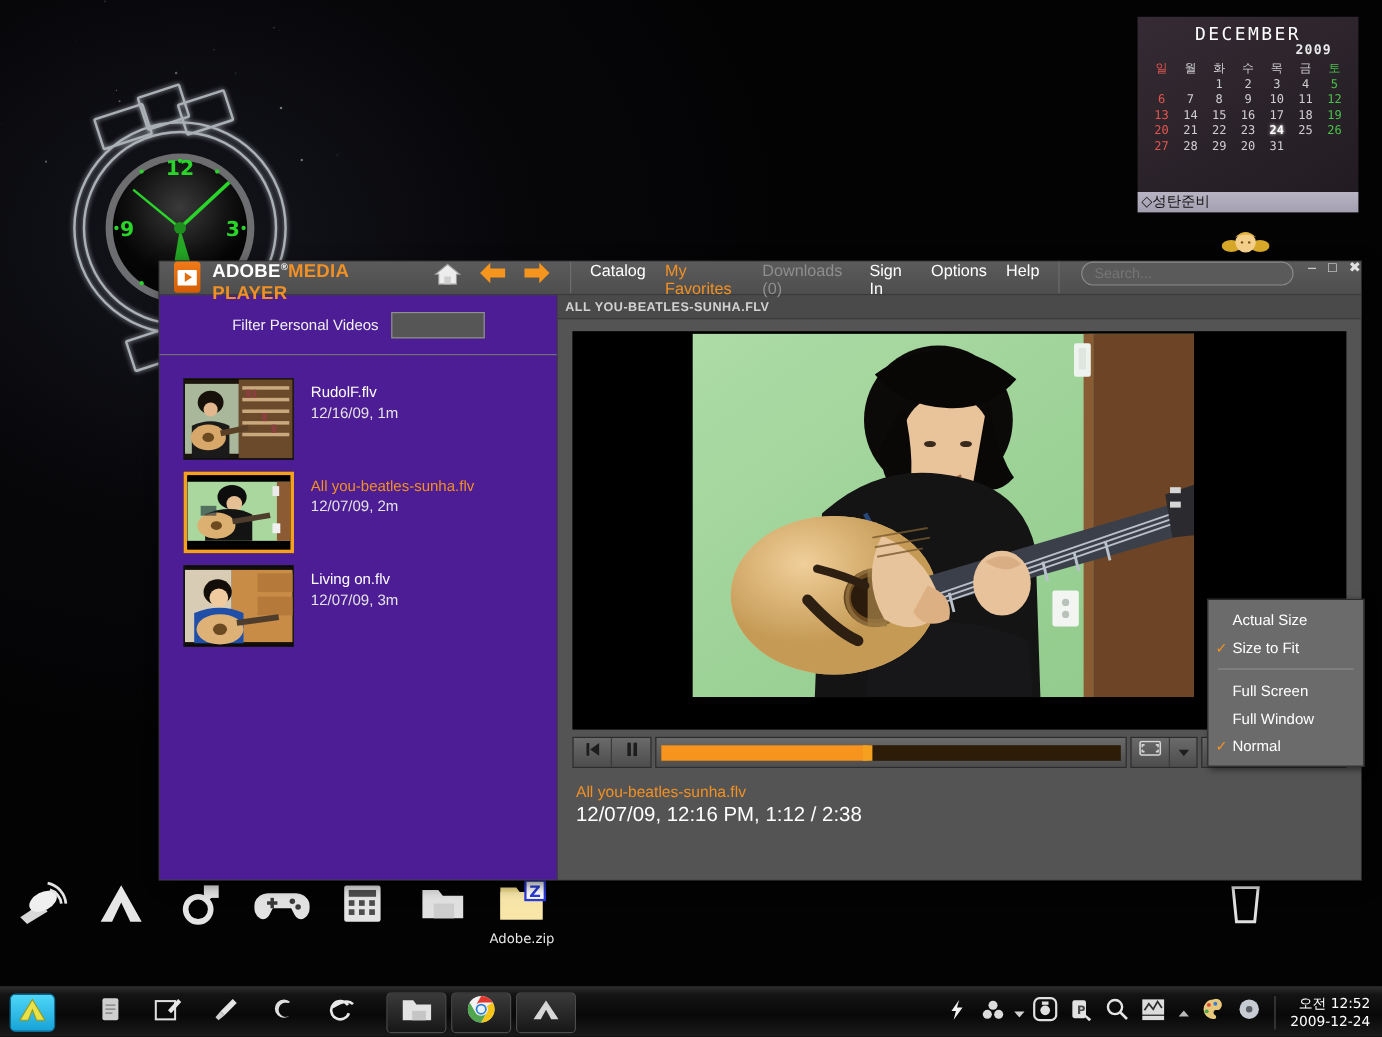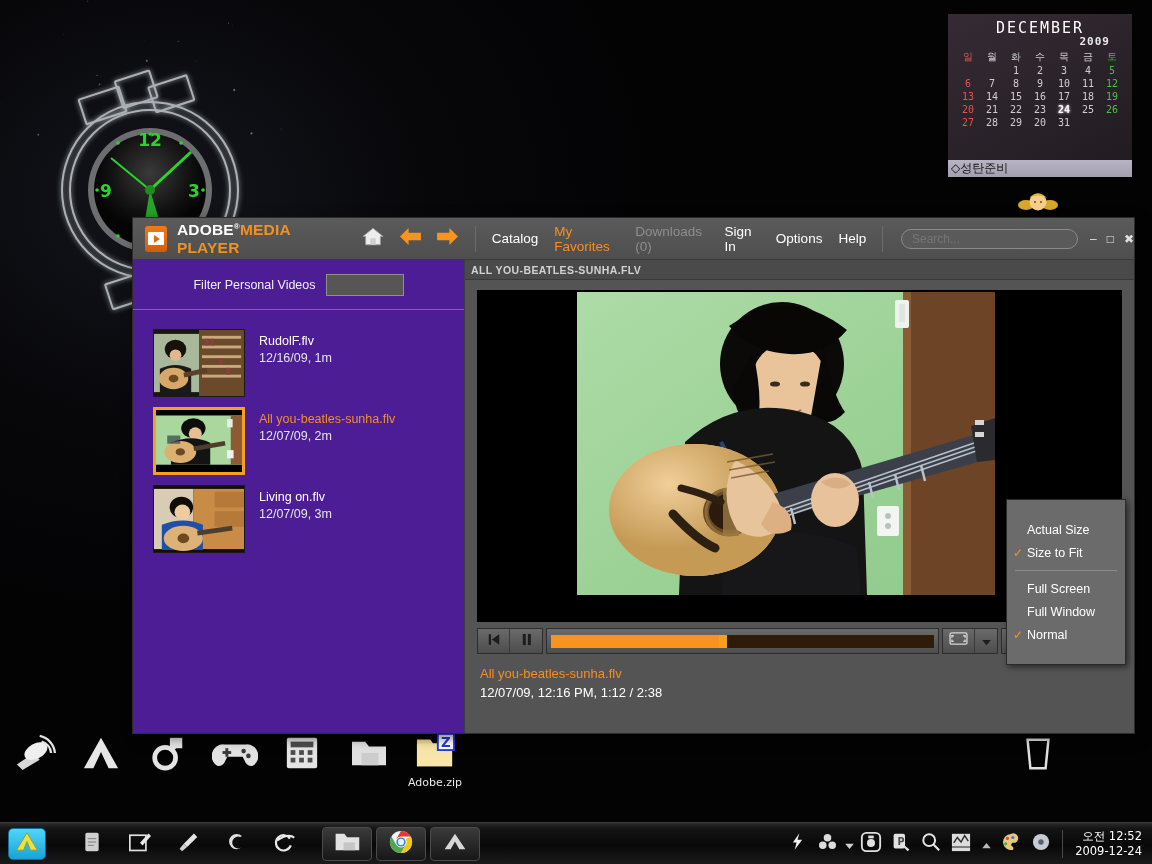--- a/index.html
+++ b/index.html
@@ -66,22 +66,22 @@
     margin-top: 2px; text-shadow: 1px 1px 2px #000;
   }
 
   
   #amp {
     position: absolute; left: 133px; top: 218px; width: 1001px; height: 515px;
     background: #555; box-shadow: 0 0 0 1px #2b2b2b, 4px 4px 12px rgba(0,0,0,.6);
     display: flex; flex-direction: column;
   }
   #amp-titlebar {
-    height: 42px; background: linear-gradient(#5b5b5b, #4e4e4e);
-    display: flex; align-items: center; border-bottom: 1px solid #3a3a3a;
+    height: 28px; background: linear-gradient(#5b5b5b, #4e4e4e);
+    display: flex; align-items: flex-start; border-bottom: 1px solid #3a3a3a;
     position: relative;
   }
   #amp-logo-box {
     width: 26px; height: 26px; margin-left: 12px; border-radius: 3px;
     background: linear-gradient(#f07a19, #d45e05);
     display: flex; align-items: center; justify-content: center;
   }
   #amp-logo-box .scr {
     width: 16px; height: 13px; background: #fff; border-radius: 1px;
     display: flex; align-items: center; justify-content: center;
@@ -181,27 +181,27 @@
   #seek-knob {
     position: absolute; top: 0; left: 45%; width: 8px; height: 13px;
     background: #f5a01f; transform: translateX(-4px);
   }
   #vol-group { padding: 0 6px; gap: 4px; }
   .vol-blocks { display: flex; gap: 2px; }
   .vol-blocks i { width: 9px; height: 13px; background: #f7941d; display: block; }
 
   #now-playing { padding: 10px 0 0 15px; }
   #np-title { font-size: 13px; color: #f19024; line-height: 19px; }
-  #np-sub { font-size: 13px; color: #ffffff; line-height: 19px; }
+  #np-sub { font-size: 17px; color: #ffffff; line-height: 19px; }
 
   
   #ctx-menu {
-    position: absolute; left: 1006px; top: 499px; width: 120px;
+    position: absolute; left: 1006px; top: 499px; width: 131px;
     background: #6b6b6b; border: 1px solid #2a2a2a; box-shadow: 2px 2px 6px rgba(0,0,0,.55);
-    padding: 18px 0; z-index: 30;
+    padding: 5px 0; z-index: 30;
   }
   .ctx-item {
     height: 23px; display: flex; align-items: center; padding-left: 6px;
     font-size: 12.5px; color: #ffffff; cursor: pointer;
   }
   .ctx-item .chk { width: 14px; color: #f7941d; font-size: 12px; }
   .ctx-sep { height: 1px; background: #8b8b8b; margin: 6px 8px; }
 
   
   #taskbar {

